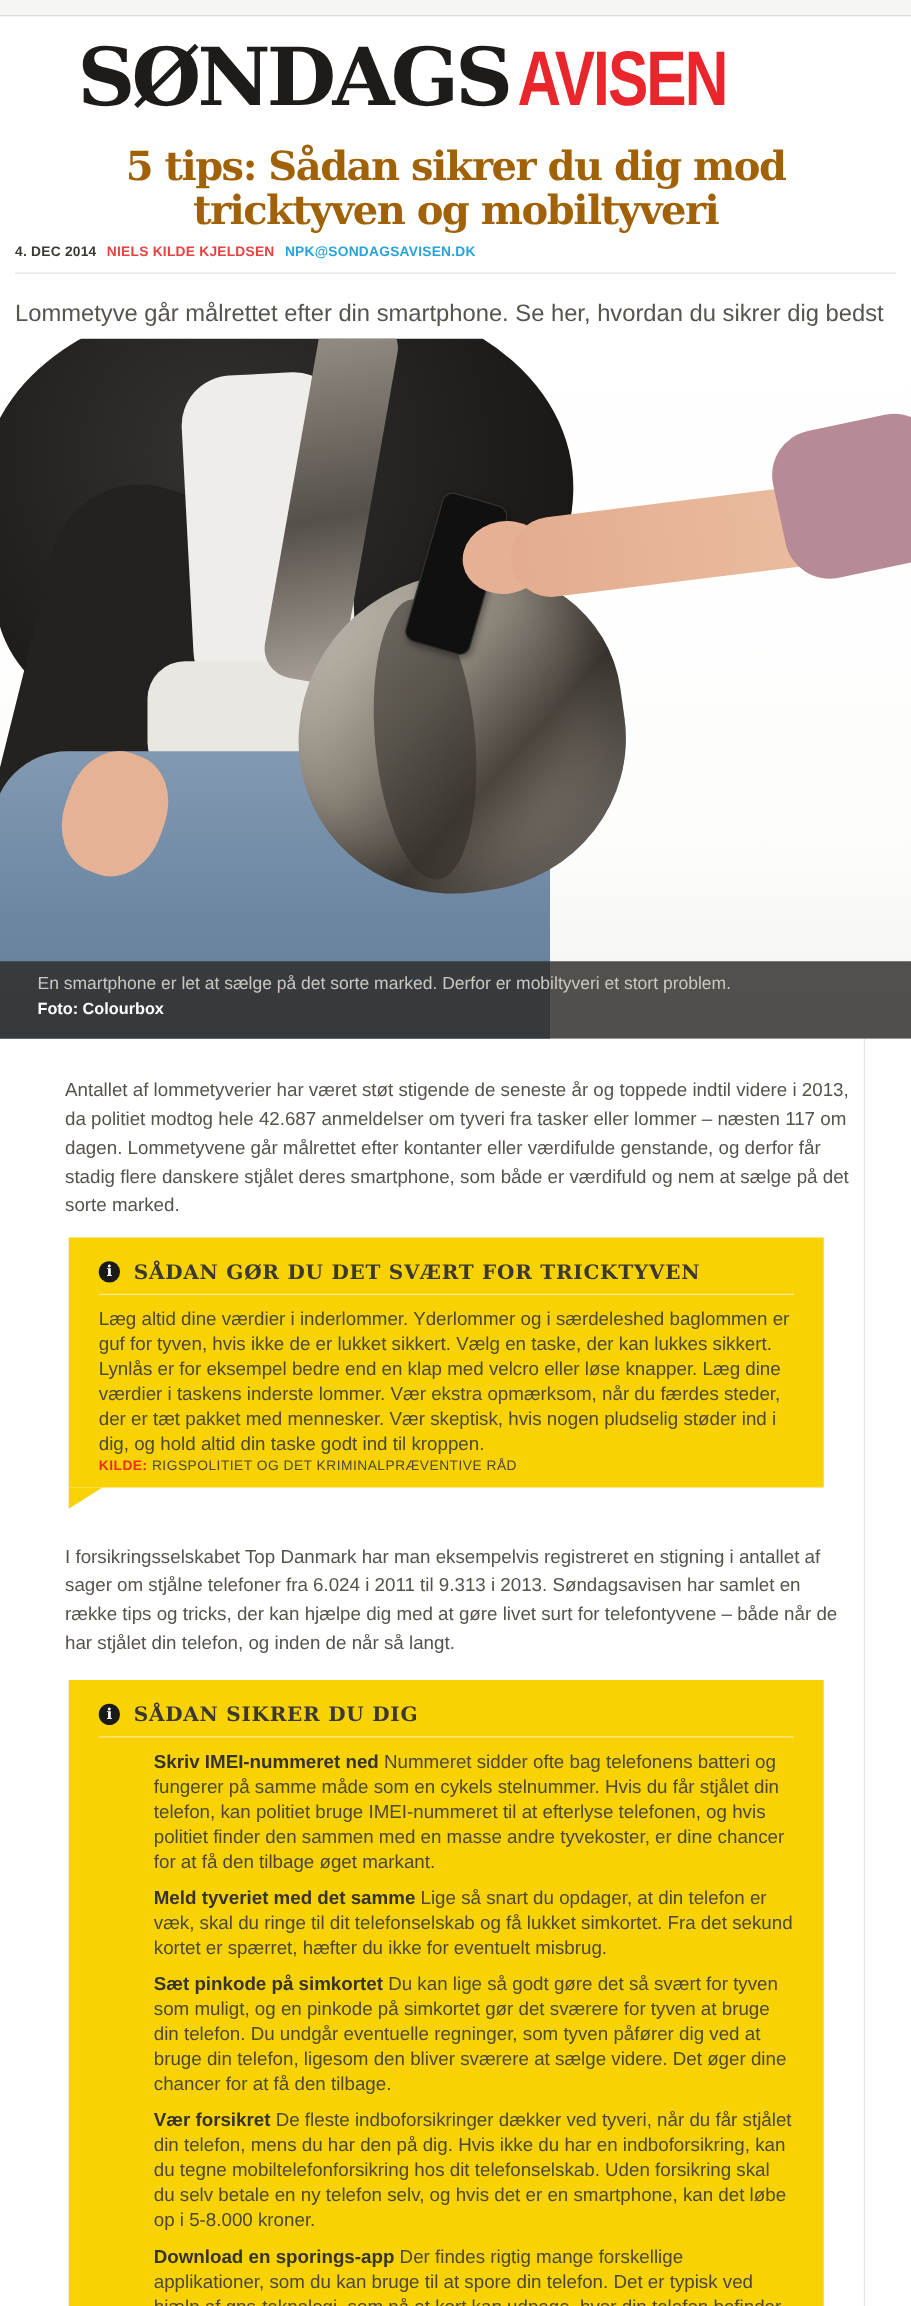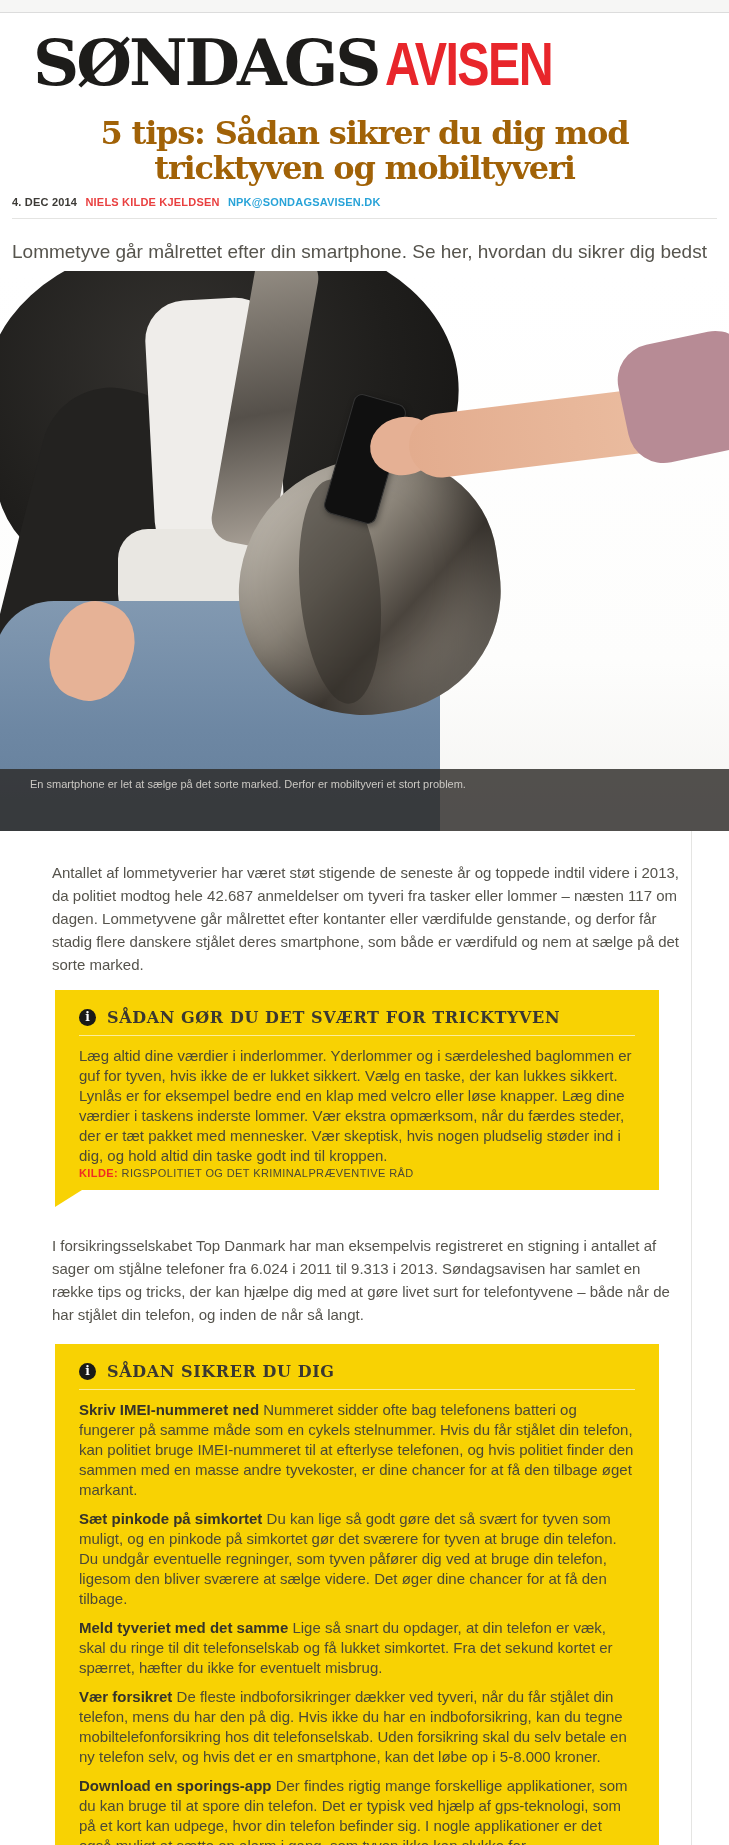--- a/index.html
+++ b/index.html
@@ -1,21 +1,21 @@
 <!DOCTYPE html>
 <html><head>
 <meta charset="utf-8">
 <style>
   * { margin:0; padding:0; box-sizing:border-box; }
   html,body { width:729px; background:#fff; }
   body { height:1845px; overflow:hidden; font-family:"Liberation Sans", sans-serif; position:relative; }
 
   .topbar { height:13px; background:#f6f6f5; border-bottom:1px solid #dcdcdc; }
 
-  .masthead { padding:12px 0 4px 33px; }
+  .masthead { padding:12px 0 4px 62px; }
   .brand { display:block; text-decoration:none; white-space:nowrap; font-size:0; cursor:pointer; }
   .brand-black { font-family:"DejaVu Serif", serif; font-weight:700; font-size:64px; line-height:76px; color:#1d1c1a; letter-spacing:-3px; }
   .brand-red { display:inline-block; font-family:"Liberation Sans", sans-serif; font-weight:700; font-size:62px; line-height:76px; color:#e8262b; letter-spacing:-2px; transform:scaleX(0.78); transform-origin:left center; margin-left:6px; }
 
   .article-head { margin:0 12px; border-bottom:1px solid #e4e4e2; padding-bottom:10px; }
   h1.title { margin-top:10px; font-family:"DejaVu Serif", serif; font-weight:700; font-size:32px; line-height:1.1; letter-spacing:-1.2px; color:#a16207; max-width:710px;text-align:center; }
   .byline { margin-top:10px; font-size:11px; font-weight:700; letter-spacing:.2px; color:#3c3a36; }
   .byline .date { color:#3c3a36; }
   .byline .author { color:#e94040; margin-left:5px; text-decoration:none; cursor:pointer; }
   .byline .email { color:#28a3d8; margin-left:5px; text-decoration:none; cursor:pointer; }
@@ -33,37 +33,37 @@
   .sh-hand-left   { left:52px; top:330px; width:80px; height:100px; background:#e6b296; border-radius:45%; transform:rotate(20deg); }
   .sh-strap       { left:233px; top:-20px; width:64px; height:295px; background:linear-gradient(160deg,#9b948a 0%,#55504a 55%,#aaa298 100%); border-radius:24px; transform:rotate(10deg); }
   .sh-bag         { left:238px; top:188px; width:262px; height:255px; background:linear-gradient(140deg,#cfc9bf 5%,#8a8378 40%,#4a443d 62%,#b5ada1 100%); border-radius:55% 45% 50% 50%; transform:rotate(-8deg); box-shadow:inset -18px -14px 40px rgba(0,0,0,.35); }
   .sh-bag-fold    { left:300px; top:208px; width:80px; height:225px; background:#2f2b27; border-radius:50%; transform:rotate(-5deg); opacity:.55; }
   .sh-phone       { left:338px; top:126px; width:54px; height:124px; background:#101010; border:1px solid #333; border-radius:9px; transform:rotate(16deg); box-shadow:2px 2px 6px rgba(0,0,0,.4); }
   .sh-hand        { left:370px; top:146px; width:68px; height:58px; background:#e5b094; border-radius:50%; transform:rotate(-10deg); }
   .sh-arm         { left:408px; top:126px; width:335px; height:64px; background:linear-gradient(90deg,#e3ac8e 0%,#edc2a6 100%); border-radius:36px; transform:rotate(-7deg); }
   .sh-sleeve      { left:622px; top:66px; width:135px; height:120px; background:#b78b95; border-radius:36px; transform:rotate(-12deg); }
 
   figcaption.caption { position:absolute; left:0; right:0; bottom:0; height:62px; background:rgba(45,43,40,.82); padding:9px 30px 0; }
-  .caption-text   { font-size:11px; color:#cbc8c3; }
+  .caption-text   { font-size:14px; color:#cbc8c3; }
   .caption-credit { margin-top:5px; font-size:13px; font-weight:700; color:#ffffff; }
 
   
   .content-card { margin:0 37px 0 40px; border-right:1px solid #e5e5e3; padding:30px 10px 40px 12px; min-height:900px; }
   p.body-para { font-size:15px; line-height:23px; color:#55534c; max-width:632px; }
   p.body-para + .infobox { margin-top:14px; }
   .para-2 { margin-top:44px; }
 
   .infobox { position:relative; background:#f8d203; margin:0 22px 0 3px; padding:18px 24px 10px; }
   .infobox-header { display:flex; align-items:center; }
   .info-icon { flex:0 0 auto; width:17px; height:17px; background:#1a1a18; color:#f8d203; border-radius:50%; font-family:"DejaVu Serif", serif; font-weight:700; font-size:12px; line-height:17px; text-align:center; margin-right:11px; color:#fff; }
   .infobox-title { font-family:"DejaVu Serif", serif; font-weight:700; font-size:16px; letter-spacing:.6px; color:#3a3831; }
   .infobox-divider { border-top:1px solid rgba(255,255,255,.6); margin-top:8px; margin-bottom:10px; }
   .infobox-body { font-size:15px; line-height:20px; color:#4c4936; }
   .infobox-body strong { color:#35332a; }
-  .tip { margin-bottom:9px; }
+  .tip { margin-bottom:9px;margin-left:44px; }
   .source-line { margin-top:0; font-size:11px; letter-spacing:.4px; line-height:14px; color:#4c4936; }
   .source-label { color:#f02b23; font-weight:700; }
   .infobox-tail { position:absolute; left:0; bottom:-17px; width:0; height:0; border-top:17px solid #f8d203; border-right:27px solid transparent; }
 </style>
 </head>
 <body>
 
 <div class="topbar"></div>
 
 <header class="masthead">
@@ -92,20 +92,21 @@
   <div class="ph sh-hand-left"></div>
   <div class="ph sh-strap"></div>
   <div class="ph sh-bag"></div>
   <div class="ph sh-bag-fold"></div>
   <div class="ph sh-phone"></div>
   <div class="ph sh-hand"></div>
   <div class="ph sh-arm"></div>
   <div class="ph sh-sleeve"></div>
   <figcaption class="caption">
     <div class="caption-text">En smartphone er let at sælge på det sorte marked. Derfor er mobiltyveri et stort problem.</div>
+    <div class="caption-credit">Foto: Colourbox</div>
   </figcaption>
 </figure>
 
 <main class="content-card">
 
   <p class="body-para">Antallet af lommetyverier har været støt stigende de seneste år og toppede indtil videre i 2013, da politiet modtog hele 42.687 anmeldelser om tyveri fra tasker eller lommer – næsten 117 om dagen. Lommetyvene går målrettet efter kontanter eller værdifulde genstande, og derfor får stadig flere danskere stjålet deres smartphone, som både er værdifuld og nem at sælge på det sorte marked.</p>
 
   <aside class="infobox">
     <div class="infobox-header">
       <span class="info-icon">i</span>
@@ -127,26 +128,26 @@
       <span class="info-icon">i</span>
       <span class="infobox-title">SÅDAN SIKRER DU DIG</span>
     </div>
     <div class="infobox-divider"></div>
 
     <p class="infobox-body tip">
       <strong>Skriv IMEI-nummeret ned</strong>
       <span>Nummeret sidder ofte bag telefonens batteri og fungerer på samme måde som en cykels stelnummer. Hvis du får stjålet din telefon, kan politiet bruge IMEI-nummeret til at efterlyse telefonen, og hvis politiet finder den sammen med en masse andre tyvekoster, er dine chancer for at få den tilbage øget markant.</span>
     </p>
     <p class="infobox-body tip">
+      <strong>Meld tyveriet med det samme</strong>
+      <span>Lige så snart du opdager, at din telefon er væk, skal du ringe til dit telefonselskab og få lukket simkortet. Fra det sekund kortet er spærret, hæfter du ikke for eventuelt misbrug.</span>
+    </p>
+    <p class="infobox-body tip">
       <strong>Sæt pinkode på simkortet</strong>
       <span>Du kan lige så godt gøre det så svært for tyven som muligt, og en pinkode på simkortet gør det sværere for tyven at bruge din telefon. Du undgår eventuelle regninger, som tyven påfører dig ved at bruge din telefon, ligesom den bliver sværere at sælge videre. Det øger dine chancer for at få den tilbage.</span>
-    </p>
-    <p class="infobox-body tip">
-      <strong>Meld tyveriet med det samme</strong>
-      <span>Lige så snart du opdager, at din telefon er væk, skal du ringe til dit telefonselskab og få lukket simkortet. Fra det sekund kortet er spærret, hæfter du ikke for eventuelt misbrug.</span>
     </p>
     <p class="infobox-body tip">
       <strong>Vær forsikret</strong>
       <span>De fleste indboforsikringer dækker ved tyveri, når du får stjålet din telefon, mens du har den på dig. Hvis ikke du har en indboforsikring, kan du tegne mobiltelefonforsikring hos dit telefonselskab. Uden forsikring skal du selv betale en ny telefon selv, og hvis det er en smartphone, kan det løbe op i 5-8.000 kroner.</span>
     </p>
     <p class="infobox-body tip">
       <strong>Download en sporings-app</strong>
       <span>Der findes rigtig mange forskellige applikationer, som du kan bruge til at spore din telefon. Det er typisk ved hjælp af gps-teknologi, som på et kort kan udpege, hvor din telefon befinder sig. I nogle applikationer er det også muligt at sætte en alarm i gang, som tyven ikke kan slukke for.</span>
     </p>
 

